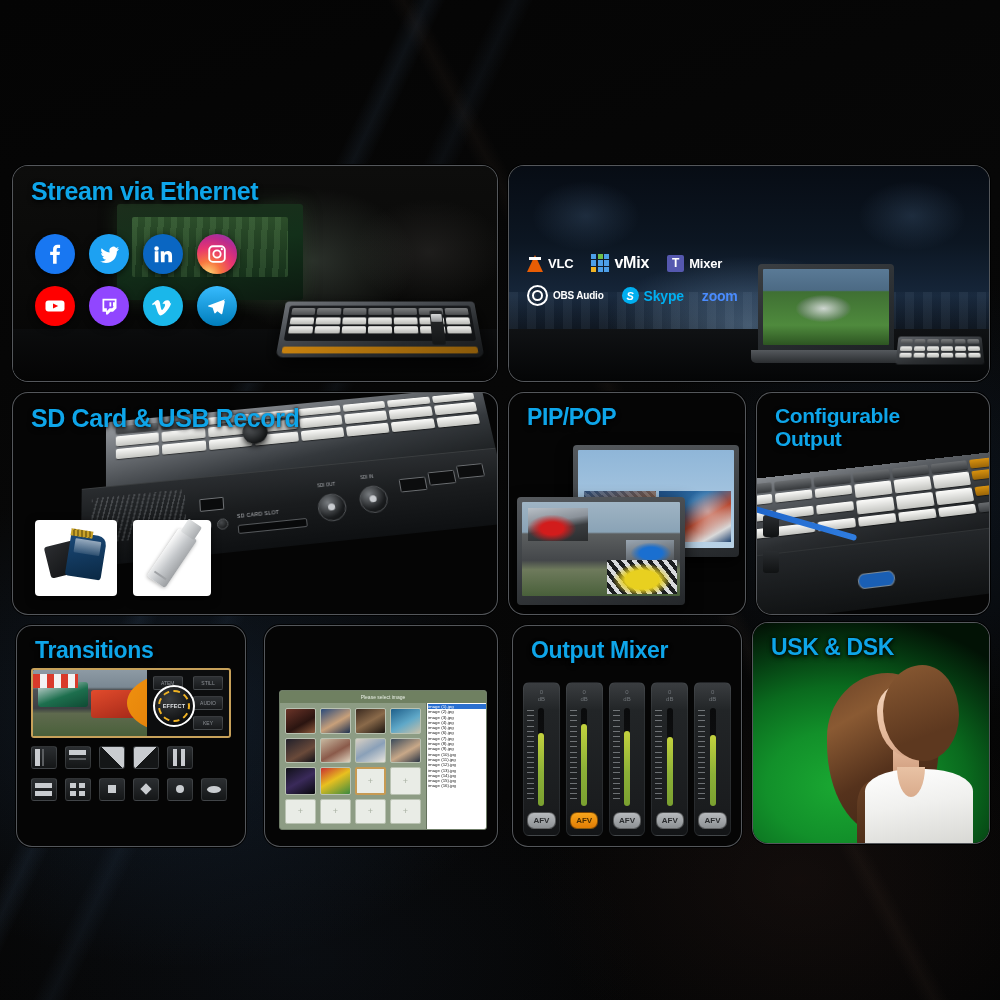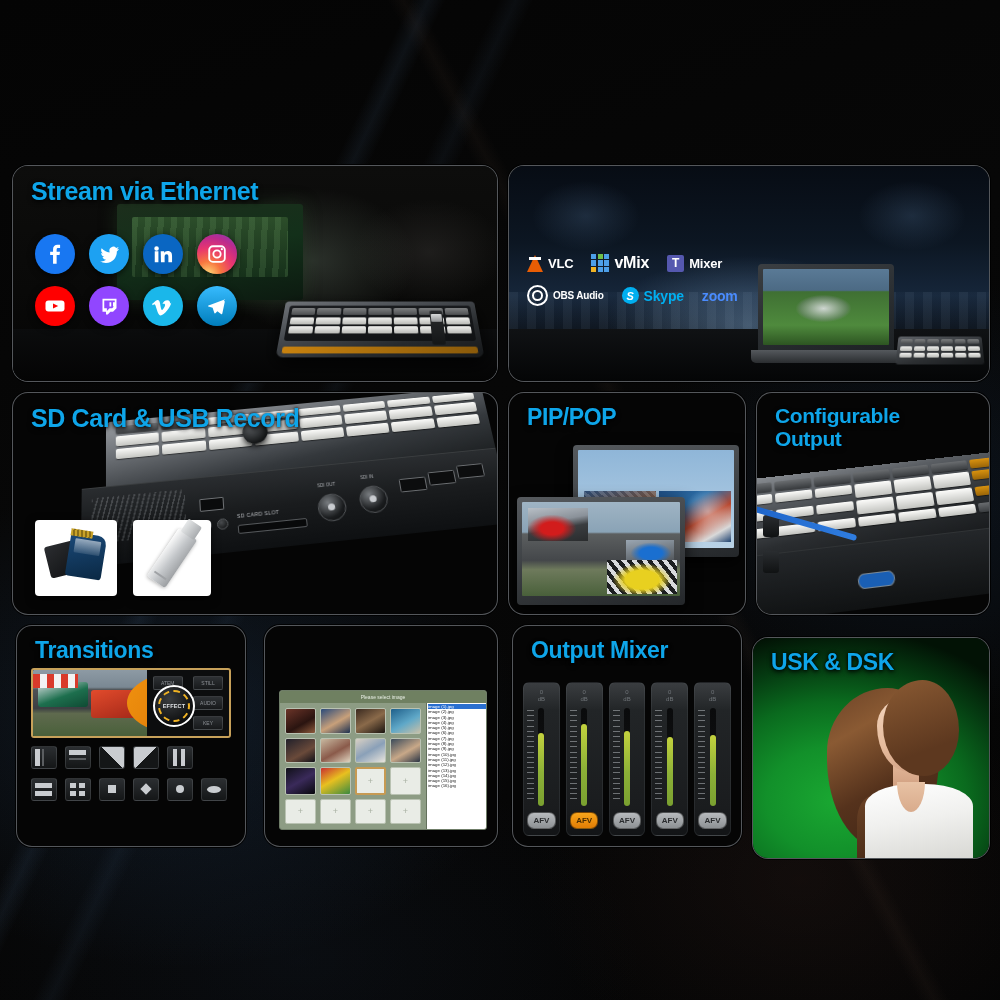--- a/index.html
+++ b/index.html
@@ -67,21 +67,21 @@
 
   
   #p-ethernet   { left: 12px;  top: 165px; width: 484px; height: 215px; }
   #p-usb        { left: 508px; top: 165px; width: 480px; height: 215px; }
   #p-sd         { left: 12px;  top: 392px; width: 484px; height: 221px; }
   #p-pip        { left: 508px; top: 392px; width: 236px; height: 221px; }
   #p-output     { left: 756px; top: 392px; width: 232px; height: 221px; }
   #p-transitions{ left: 16px;  top: 625px; width: 228px; height: 220px; }
   #p-media      { left: 264px; top: 625px; width: 232px; height: 220px; }
   #p-audio      { left: 512px; top: 625px; width: 228px; height: 220px; }
-  #p-usk        { left: 752px; top: 637px; width: 236px; height: 220px; }
+  #p-usk        { left: 752px; top: 622px; width: 236px; height: 220px; }
 
   #p-ethernet .panel-title,
   #p-usb .panel-title,
   #p-sd .panel-title { font-size: 25px; }
   #p-output .panel-title { font-size: 21px; }
   #p-media .panel-title  { font-size: 21px; }
 
   
   .studio-bg {
     position: absolute; inset: 0;

